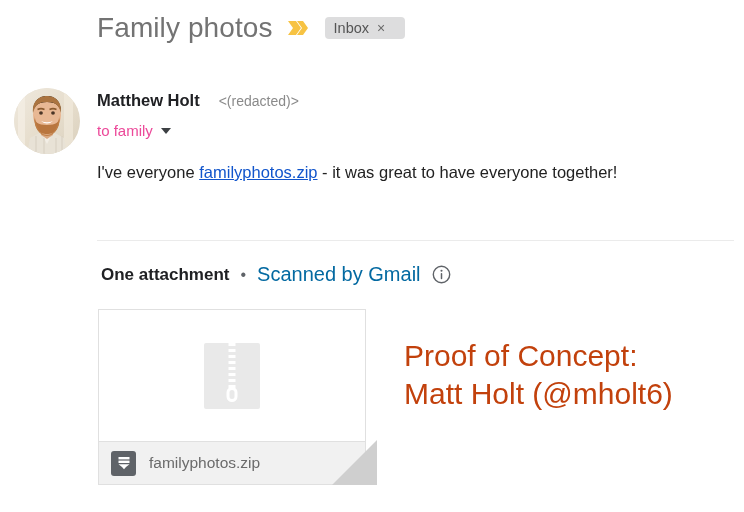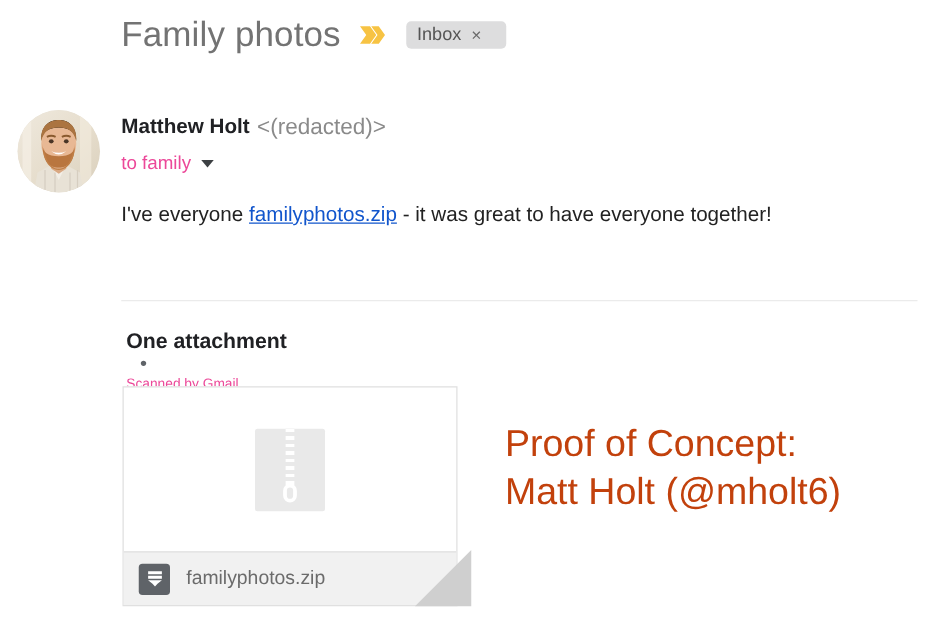--- a/index.html
+++ b/index.html
@@ -78,23 +78,23 @@
     display: flex;
     align-items: center;
     white-space: nowrap;
   }
   .sender-name {
     font-size: 16.5px;
     font-weight: bold;
     color: #202124;
   }
   .sender-email {
-    font-size: 18px;
+    font-size: 14px;
     color: #8a8a8a;
-    margin-left: 6px;
+    margin-left: 19px;
   }
   .recipient-line {
     position: absolute;
     left: 97px;
     top: 122px;
     display: flex;
     align-items: center;
     white-space: nowrap;
   }
   .recipient-text {
@@ -133,36 +133,36 @@
     height: 1px;
     background: #ebebeb;
   }
 
   
   .attach-header {
     position: absolute;
     left: 101px;
     top: 263px;
     display: flex;
-    white-space: nowrap;
-    flex-direction: column;
+    align-items: center;
+    white-space: nowrap;
   }
   .attach-count {
     font-size: 17px;
     font-weight: bold;
     color: #202124;
   }
   .attach-dot {
     margin: 0 11px;
     font-size: 16px;
     color: #5f6368;
   }
   .attach-scan {
-    font-size: 11px;
-    color: #ec4899;
+    font-size: 20px;
+    color: #0369a1;
   }
   .info-icon {
     margin-left: 11px;
     display: inline-flex;
     align-items: center;
   }
 
   
   .attach-card {
     position: absolute;

